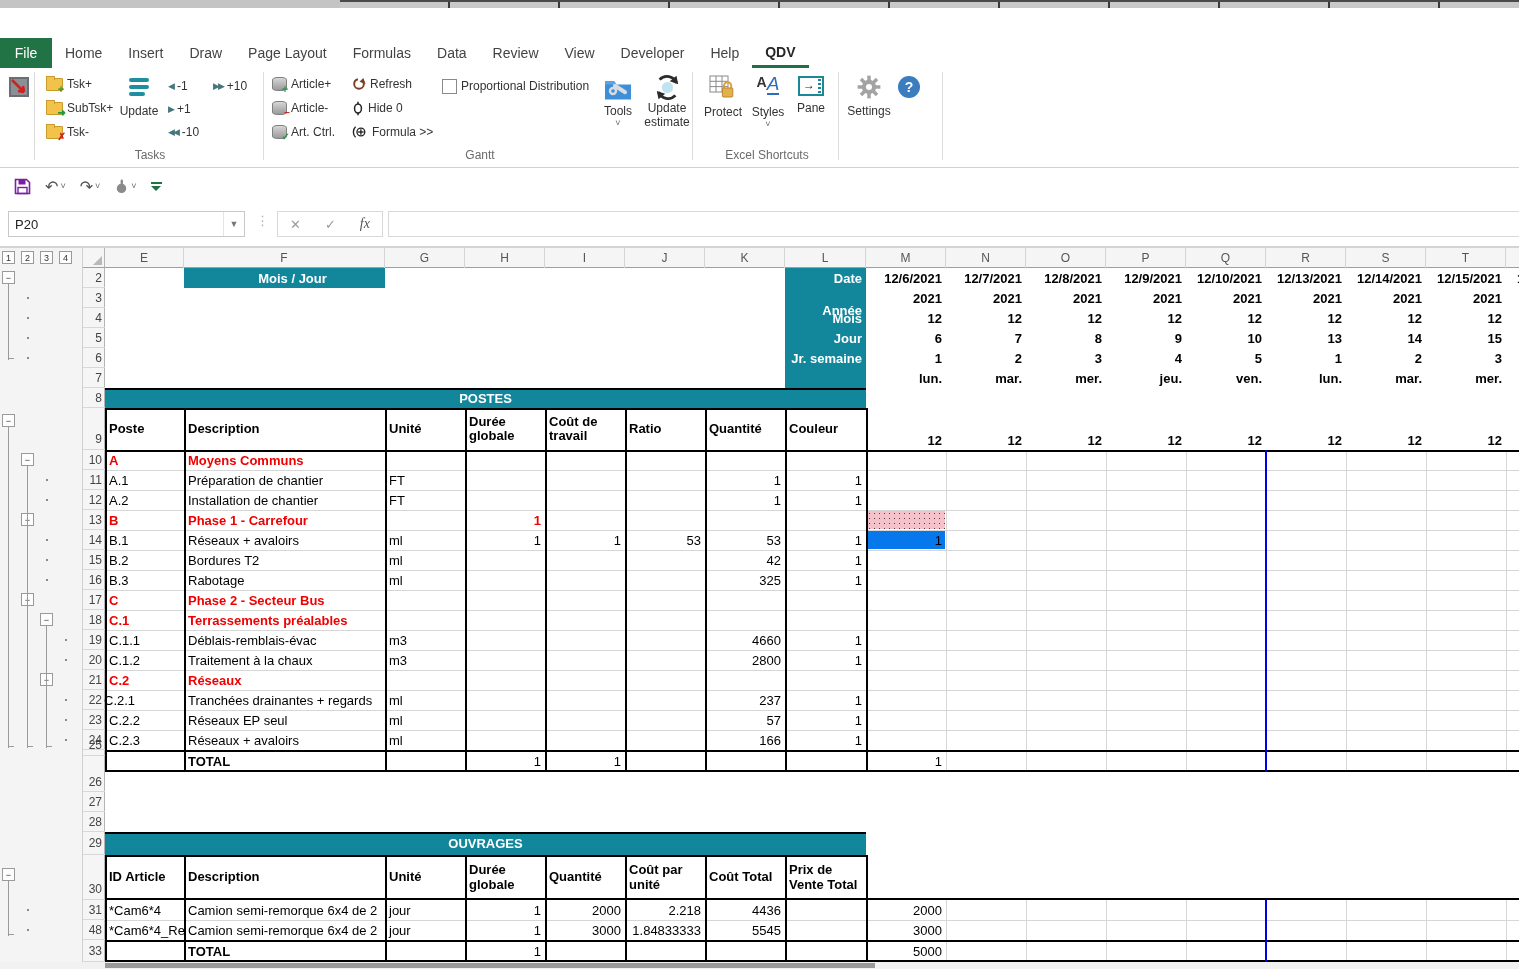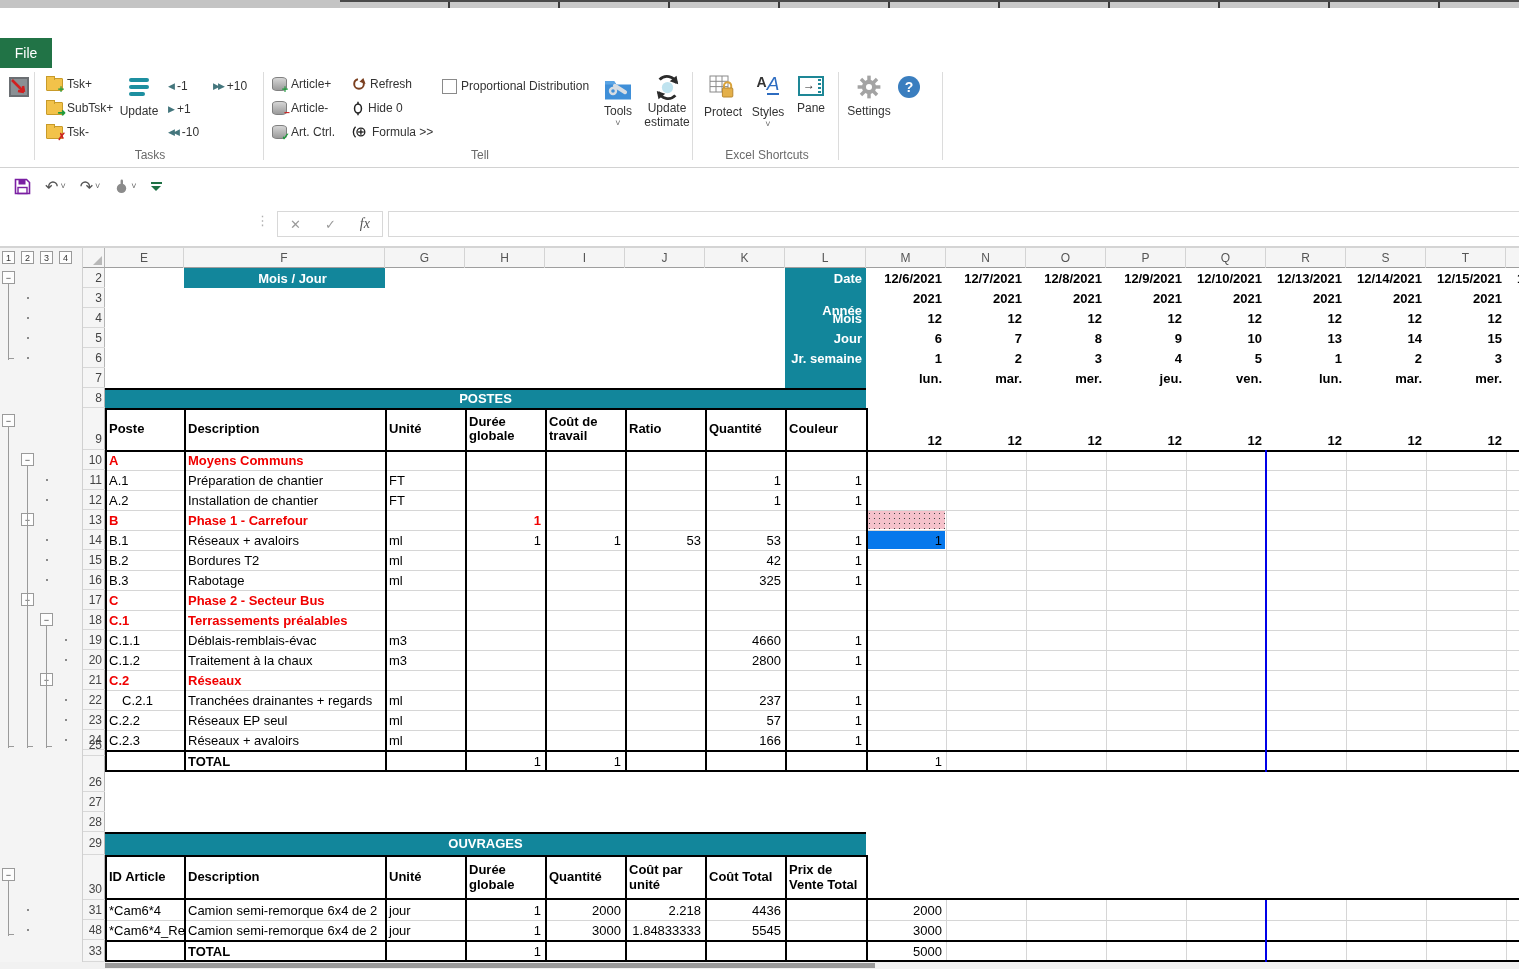--- a/index.html
+++ b/index.html
@@ -74,20 +74,33 @@
 <body>
 
 <div id="app">
 
   <div class="abs" id="topstrip"></div>
   <div class="abs" id="topstrip2"></div>
 
 
   <div class="abs" id="tabrow">
     <div id="filetab">File</div>
+    <div id="tabs" style="display:flex;">
+        <div class="tab">Home</div>
+        <div class="tab">Insert</div>
+        <div class="tab">Draw</div>
+        <div class="tab">Page Layout</div>
+        <div class="tab">Formulas</div>
+        <div class="tab">Data</div>
+        <div class="tab">Review</div>
+        <div class="tab">View</div>
+        <div class="tab">Developer</div>
+        <div class="tab">Help</div>
+        <div class="tab active">QDV</div>
+      </div>
   </div>
 
   <div class="abs" id="ribbon">
 
     <div class="abs" style="left:8px;top:8px;">
       <svg width="22" height="22" viewBox="0 0 22 22">
         <rect x="1" y="1" width="20" height="20" fill="#6b6f73"></rect>
         <rect x="3" y="3" width="16" height="16" fill="#8a9094"></rect>
         <path d="M4 4 L16 16 M16 16 l-6 -1 m6 1 l-1 -6" stroke="#d02020" stroke-width="2.6" fill="none"></path>
       </svg>
@@ -202,21 +215,21 @@
       <svg width="27" height="27" viewBox="0 0 24 24" style="margin-top:2px;">
         <circle cx="12" cy="12" r="5" fill="#bfe3ef"></circle>
         <path d="M20 8 A9 9 0 0 0 5 5" stroke="#2b2b2b" stroke-width="2.6" fill="none"></path>
         <polygon points="20,1.5 21.5,9 14,6.5" fill="#2b2b2b"></polygon>
         <path d="M4 16 A9 9 0 0 0 19 19" stroke="#2b2b2b" stroke-width="2.6" fill="none"></path>
         <polygon points="4,22.5 2.5,15 10,17.5" fill="#2b2b2b"></polygon>
       </svg>
       <span style="margin-top:1px;">Update</span>
       <span>estimate</span>
     </div>
-    <div class="glabel" style="left:430px;width:100px;">Tell</div>
+    <div class="glabel" style="left:430px;width:100px;">Gantt</div>
     <div class="gdiv" style="left:692px;"></div>
 
     <div class="bbtn" style="left:700px;width:46px;">
       <svg width="28" height="26" viewBox="0 0 28 26" style="margin-top:2px;">
         <rect x="1" y="2" width="18" height="16" fill="#fff" stroke="#8a8a8a"></rect>
         <line x1="1" y1="7.3" x2="19" y2="7.3" stroke="#8a8a8a"></line>
           <line x1="1" y1="12.6" x2="19" y2="12.6" stroke="#8a8a8a"></line>
         <line x1="7" y1="2" x2="7" y2="18" stroke="#8a8a8a"></line>
           <line x1="13" y1="2" x2="13" y2="18" stroke="#8a8a8a"></line>
         <path d="M15 14 v-2.2 a3.6 3.6 0 0 1 7.2 0 V14" stroke="#d9a33c" stroke-width="2" fill="none"></path>
@@ -286,20 +299,24 @@
     </span>
     <span class="qicon">
       <span style="display:inline-block;width:11px;">
         <span style="display:block;height:2px;background:#1e7145;margin-bottom:2px;"></span>
         <span style="display:block;width:0;height:0;border-left:5px solid transparent;border-right:5px solid transparent;border-top:5px solid #1e7145;margin:0 auto;"></span>
       </span>
     </span>
   </div>
 
   <div class="abs" id="fbar">
+    <div id="namebox">
+      <span class="nbtext">P20</span>
+      <span class="nbdrop">▼</span>
+    </div>
     <span class="vdots">⋮</span>
     <div id="fxgroup">
       <span>✕</span>
       <span>✓</span>
       <span class="fx">fx</span>
     </div>
     <div id="formulainput"></div>
   </div>
 
   <div class="abs" id="outlinebg"></div>
@@ -577,21 +594,21 @@
       <div class="c " style="left: 385px; top: 630px; width: 80px; height: 20px;">m3</div>
       <div class="c r" style="left: 705px; top: 630px; width: 80px; height: 20px;">4660</div>
       <div class="c r" style="left: 785px; top: 630px; width: 81px; height: 20px;">1</div>
       <div class="c " style="left: 105px; top: 650px; width: 79px; height: 20px;">C.1.2</div>
       <div class="c " style="left: 184px; top: 650px; width: 201px; height: 20px;">Traitement à la chaux</div>
       <div class="c " style="left: 385px; top: 650px; width: 80px; height: 20px;">m3</div>
       <div class="c r" style="left: 705px; top: 650px; width: 80px; height: 20px;">2800</div>
       <div class="c r" style="left: 785px; top: 650px; width: 81px; height: 20px;">1</div>
       <div class="c red" style="left: 105px; top: 670px; width: 79px; height: 20px;">C.2</div>
       <div class="c red" style="left: 184px; top: 670px; width: 201px; height: 20px;">Réseaux</div>
-      <div class="c " style="left: 118px; top: 690px; width: 79px; height: 20px;">C.2.1</div>
+      <div class="c " style="left: 100px; top: 690px; width: 79px; height: 20px;">C.2.1</div>
       <div class="c " style="left: 184px; top: 690px; width: 201px; height: 20px;">Tranchées drainantes + regards</div>
       <div class="c " style="left: 385px; top: 690px; width: 80px; height: 20px;">ml</div>
       <div class="c r" style="left: 705px; top: 690px; width: 80px; height: 20px;">237</div>
       <div class="c r" style="left: 785px; top: 690px; width: 81px; height: 20px;">1</div>
       <div class="c " style="left: 105px; top: 710px; width: 79px; height: 20px;">C.2.2</div>
       <div class="c " style="left: 184px; top: 710px; width: 201px; height: 20px;">Réseaux EP seul</div>
       <div class="c " style="left: 385px; top: 710px; width: 80px; height: 20px;">ml</div>
       <div class="c r" style="left: 705px; top: 710px; width: 80px; height: 20px;">57</div>
       <div class="c r" style="left: 785px; top: 710px; width: 81px; height: 20px;">1</div>
       <div class="c " style="left: 105px; top: 730px; width: 79px; height: 20px;">C.2.3</div>

